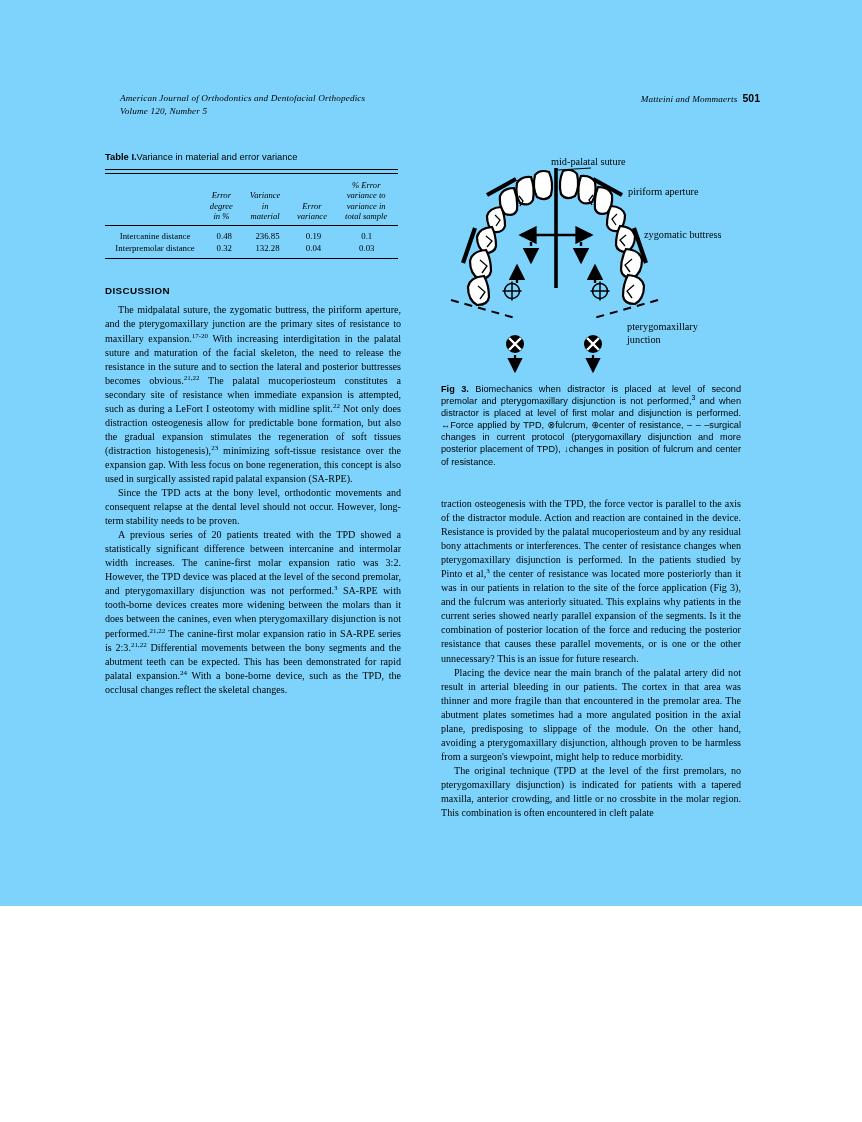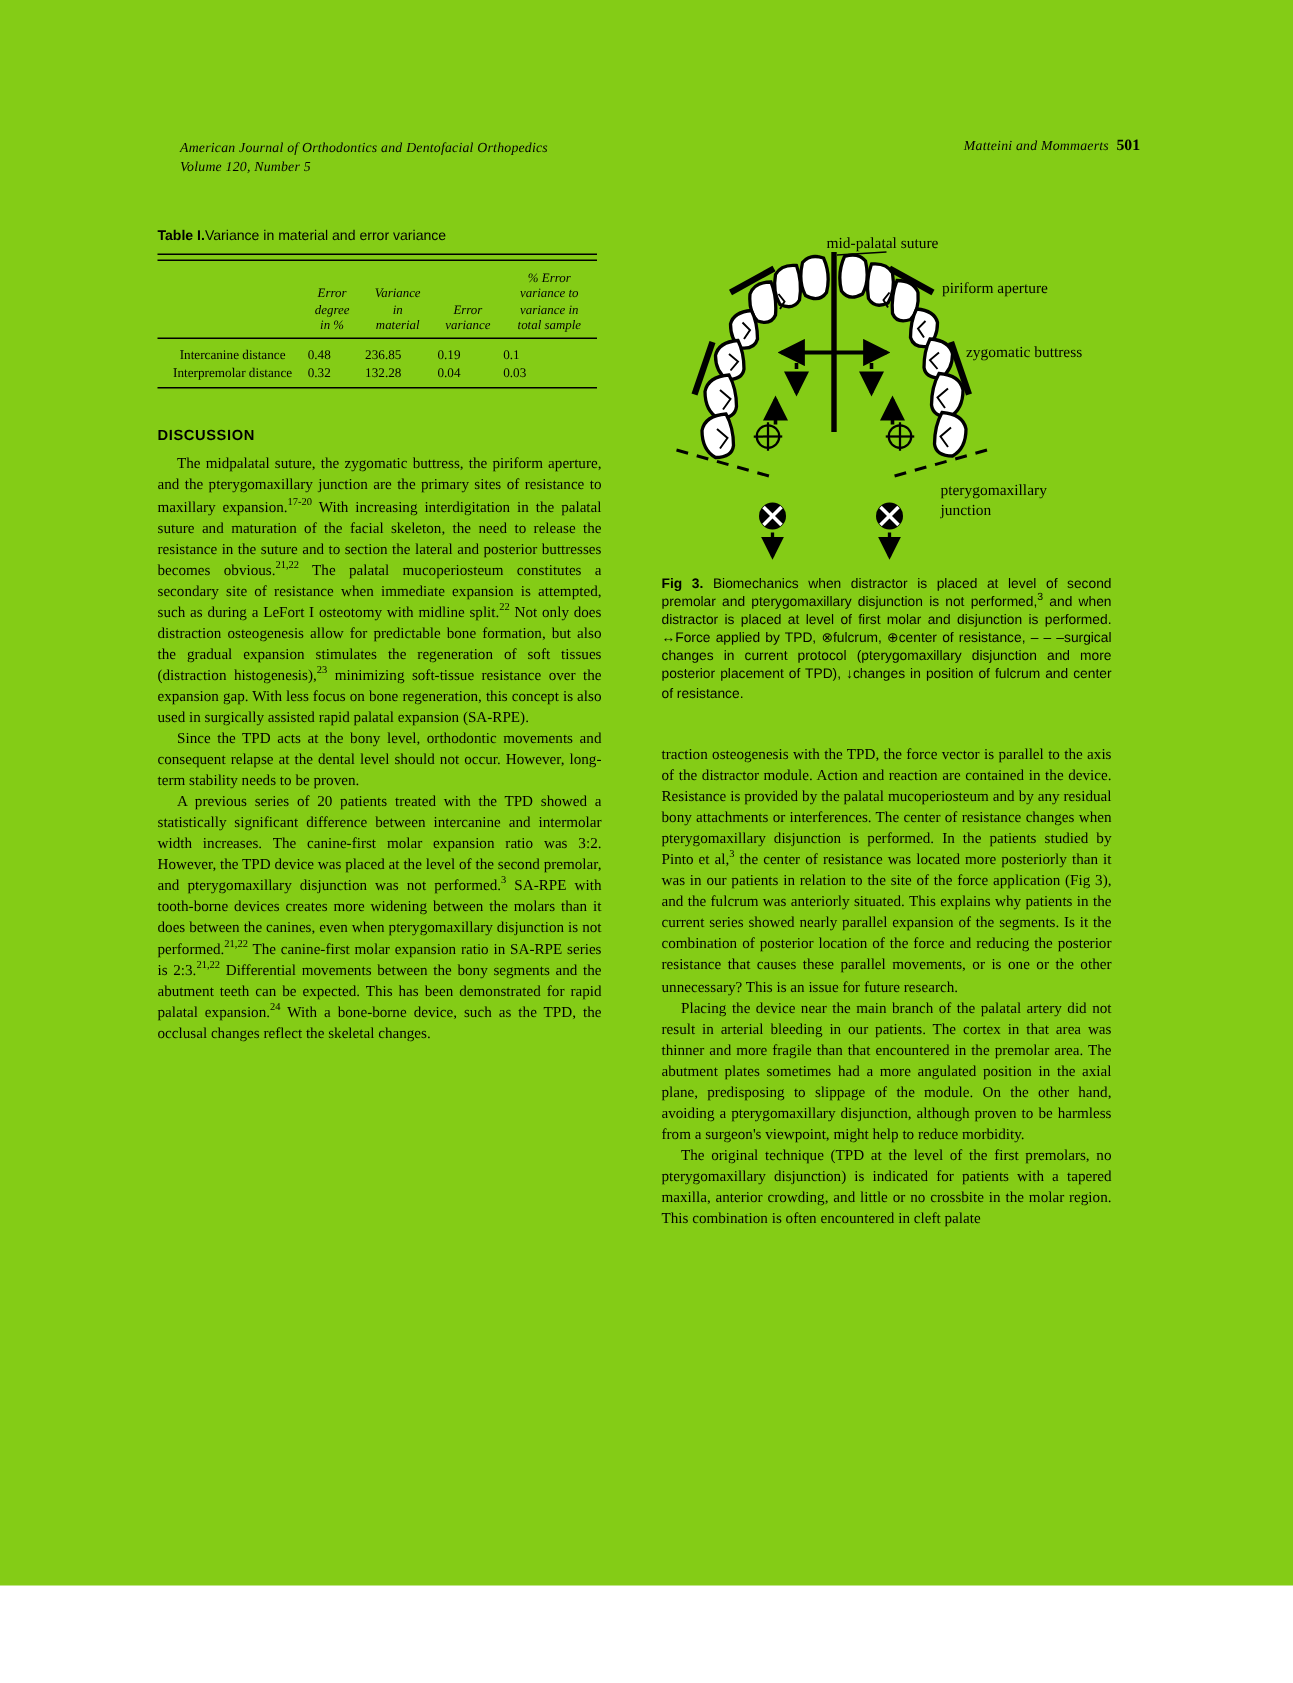--- a/index.html
+++ b/index.html
@@ -12,22 +12,22 @@
     height: 1122px;
     position: relative;
     font-family: "Liberation Serif", serif;
     color: #000;
     overflow: hidden;
   }
   .page {
     position: absolute;
     left: 0; top: 0;
     width: 862px;
-    height: 1057px;
-    background: #84cc16;
+    height: 906px;
+    background: #7dd3fc;
   }
 
   
   .runhead {
     position: absolute;
     left: 120px;
     top: 92px;
     width: 640px;
     font-family: "Liberation Serif", serif;
   }
@@ -46,21 +46,21 @@
     right: 0;
     top: 0;
     font-size: 9.2px;
     white-space: nowrap;
   }
   .runhead-right .rh-authors {
     font-style: italic;
     letter-spacing: 0.15px;
   }
   .runhead-right .rh-page {
-    font-family: Liberation Serif, serif;
+    font-family: Liberation Sans, sans-serif;
     font-weight: bold;
     font-size: 10.5px;
     font-style: normal;
     margin-left: 5px;
   }
 
   
   .col-left {
     position: absolute;
     left: 105px;
@@ -96,21 +96,21 @@
   }
   table.vartable th.hcol0 { width: 104px; text-align: left; }
   table.vartable th.hcol1 { width: 40px; }
   table.vartable th.hcol2 { width: 50px; }
   table.vartable th.hcol3 { width: 46px; }
   table.vartable th.hcol4 { width: 66px; }
   table.vartable tbody td {
     font-size: 8.8px;
     line-height: 12.4px;
     padding: 0;
-    text-align: left;
+    text-align: center;
   }
   table.vartable tbody td.rowlabel {
     text-align: center;
   }
   table.vartable tbody tr:first-child td { padding-top: 4px; }
   table.vartable tbody tr:last-child td { padding-bottom: 4px; }
   .hr-double {
     width: 293px; height: 3px;
     border-top: 1.1px solid #000;
     border-bottom: 1.1px solid #000;

